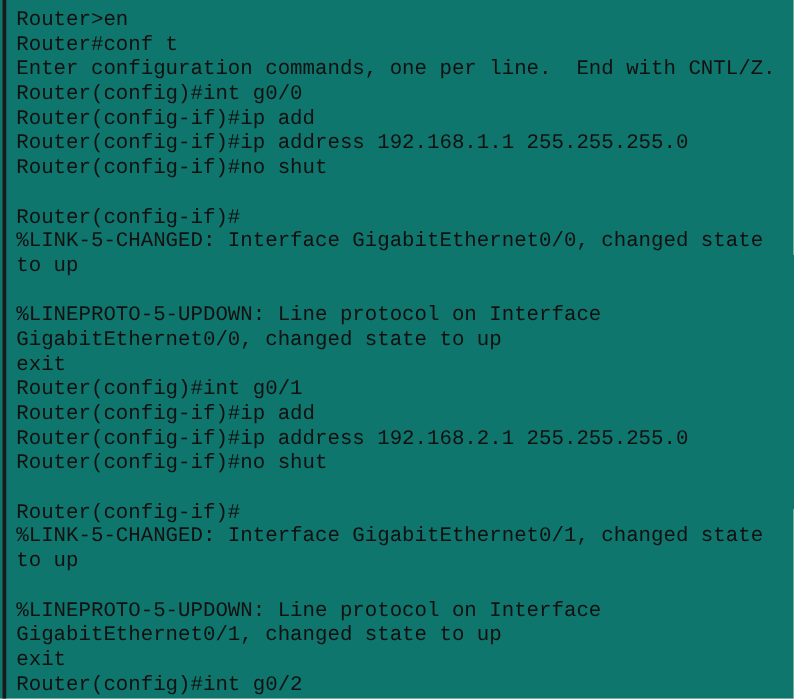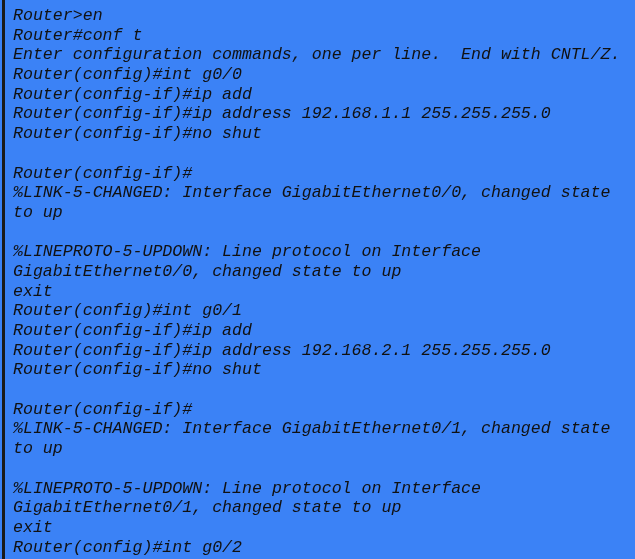--- a/index.html
+++ b/index.html
@@ -49,19 +49,19 @@
     height: 19.7px;
     white-space: pre;
   }
   .console-line.blank {
     height: 19.7px;
   }
 </style>
 </head>
 <body style="background: rgb(255, 255, 255);">
 
-<div id="terminal" style="background: #3b82f6; font-style: italic;">
+<div id="terminal" style="background: #0f766e;">
 
   <div id="left-rule" style="background: rgb(26, 26, 26);"></div>
 
   <pre id="console-output" style="color: rgb(17, 17, 17);"><span class="console-line">Router&gt;en</span><span class="console-line">Router#conf t</span><span class="console-line">Enter configuration commands, one per line.  End with CNTL/Z.</span><span class="console-line">Router(config)#int g0/0</span><span class="console-line">Router(config-if)#ip add</span><span class="console-line">Router(config-if)#ip address 192.168.1.1 255.255.255.0</span><span class="console-line">Router(config-if)#no shut</span><span class="console-line blank">&nbsp;</span><span class="console-line">Router(config-if)#</span><span class="console-line">%LINK-5-CHANGED: Interface GigabitEthernet0/0, changed state</span><span class="console-line">to up</span><span class="console-line blank">&nbsp;</span><span class="console-line">%LINEPROTO-5-UPDOWN: Line protocol on Interface</span><span class="console-line">GigabitEthernet0/0, changed state to up</span><span class="console-line">exit</span><span class="console-line">Router(config)#int g0/1</span><span class="console-line">Router(config-if)#ip add</span><span class="console-line">Router(config-if)#ip address 192.168.2.1 255.255.255.0</span><span class="console-line">Router(config-if)#no shut</span><span class="console-line blank">&nbsp;</span><span class="console-line">Router(config-if)#</span><span class="console-line">%LINK-5-CHANGED: Interface GigabitEthernet0/1, changed state</span><span class="console-line">to up</span><span class="console-line blank">&nbsp;</span><span class="console-line">%LINEPROTO-5-UPDOWN: Line protocol on Interface</span><span class="console-line">GigabitEthernet0/1, changed state to up</span><span class="console-line">exit</span><span class="console-line">Router(config)#int g0/2</span><span class="console-line">Router(config-if)#ip address 192.168.3.1 255.255.255.0</span></pre>
 
 </div>
 
 </body></html>

